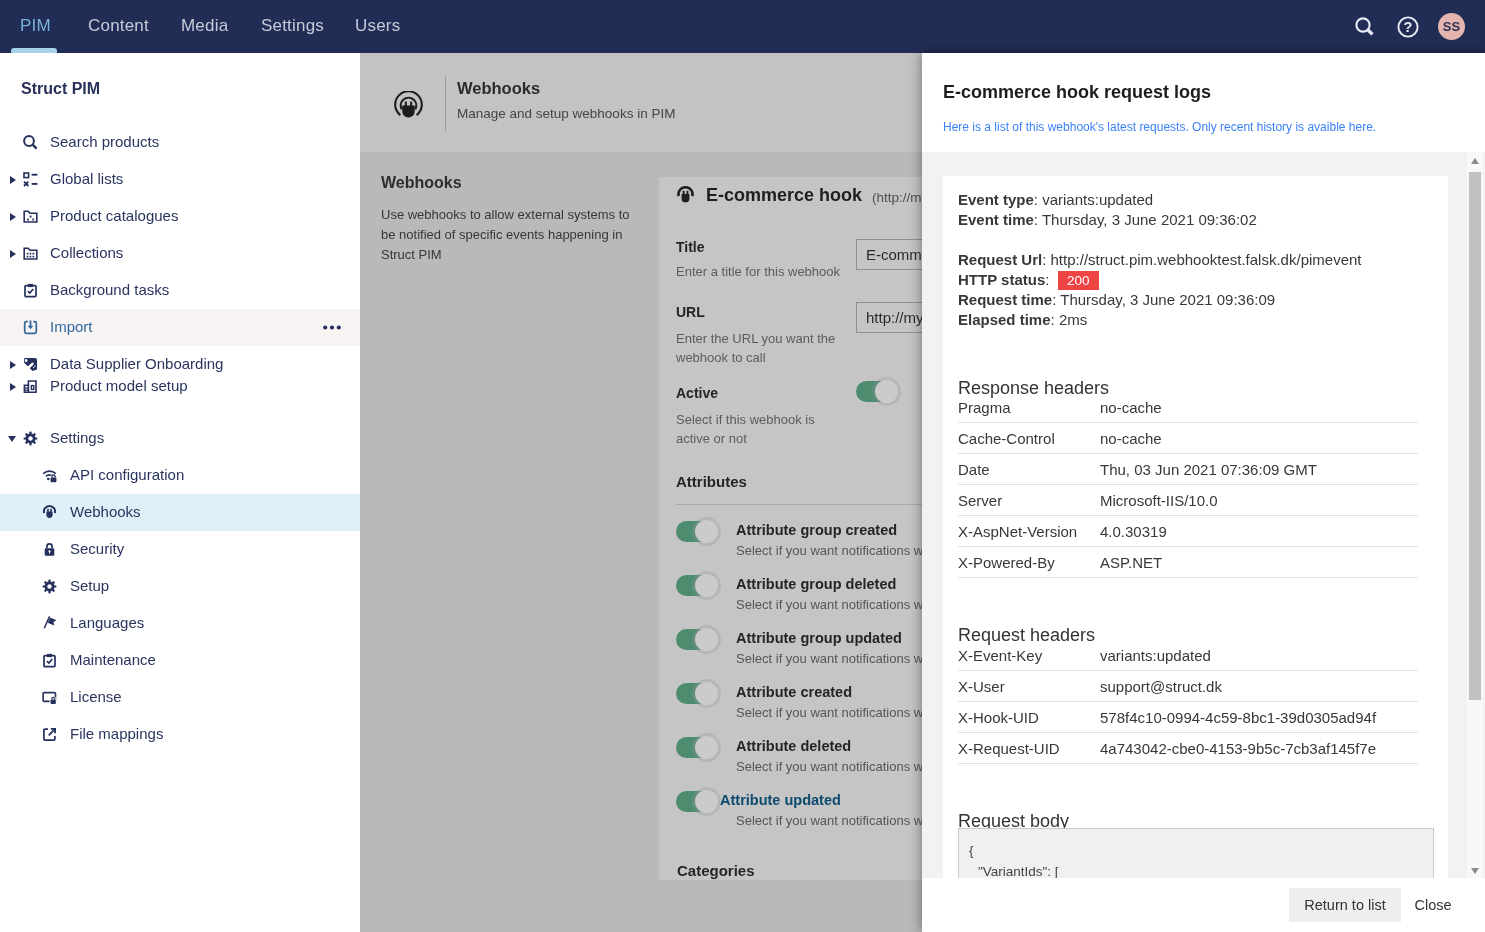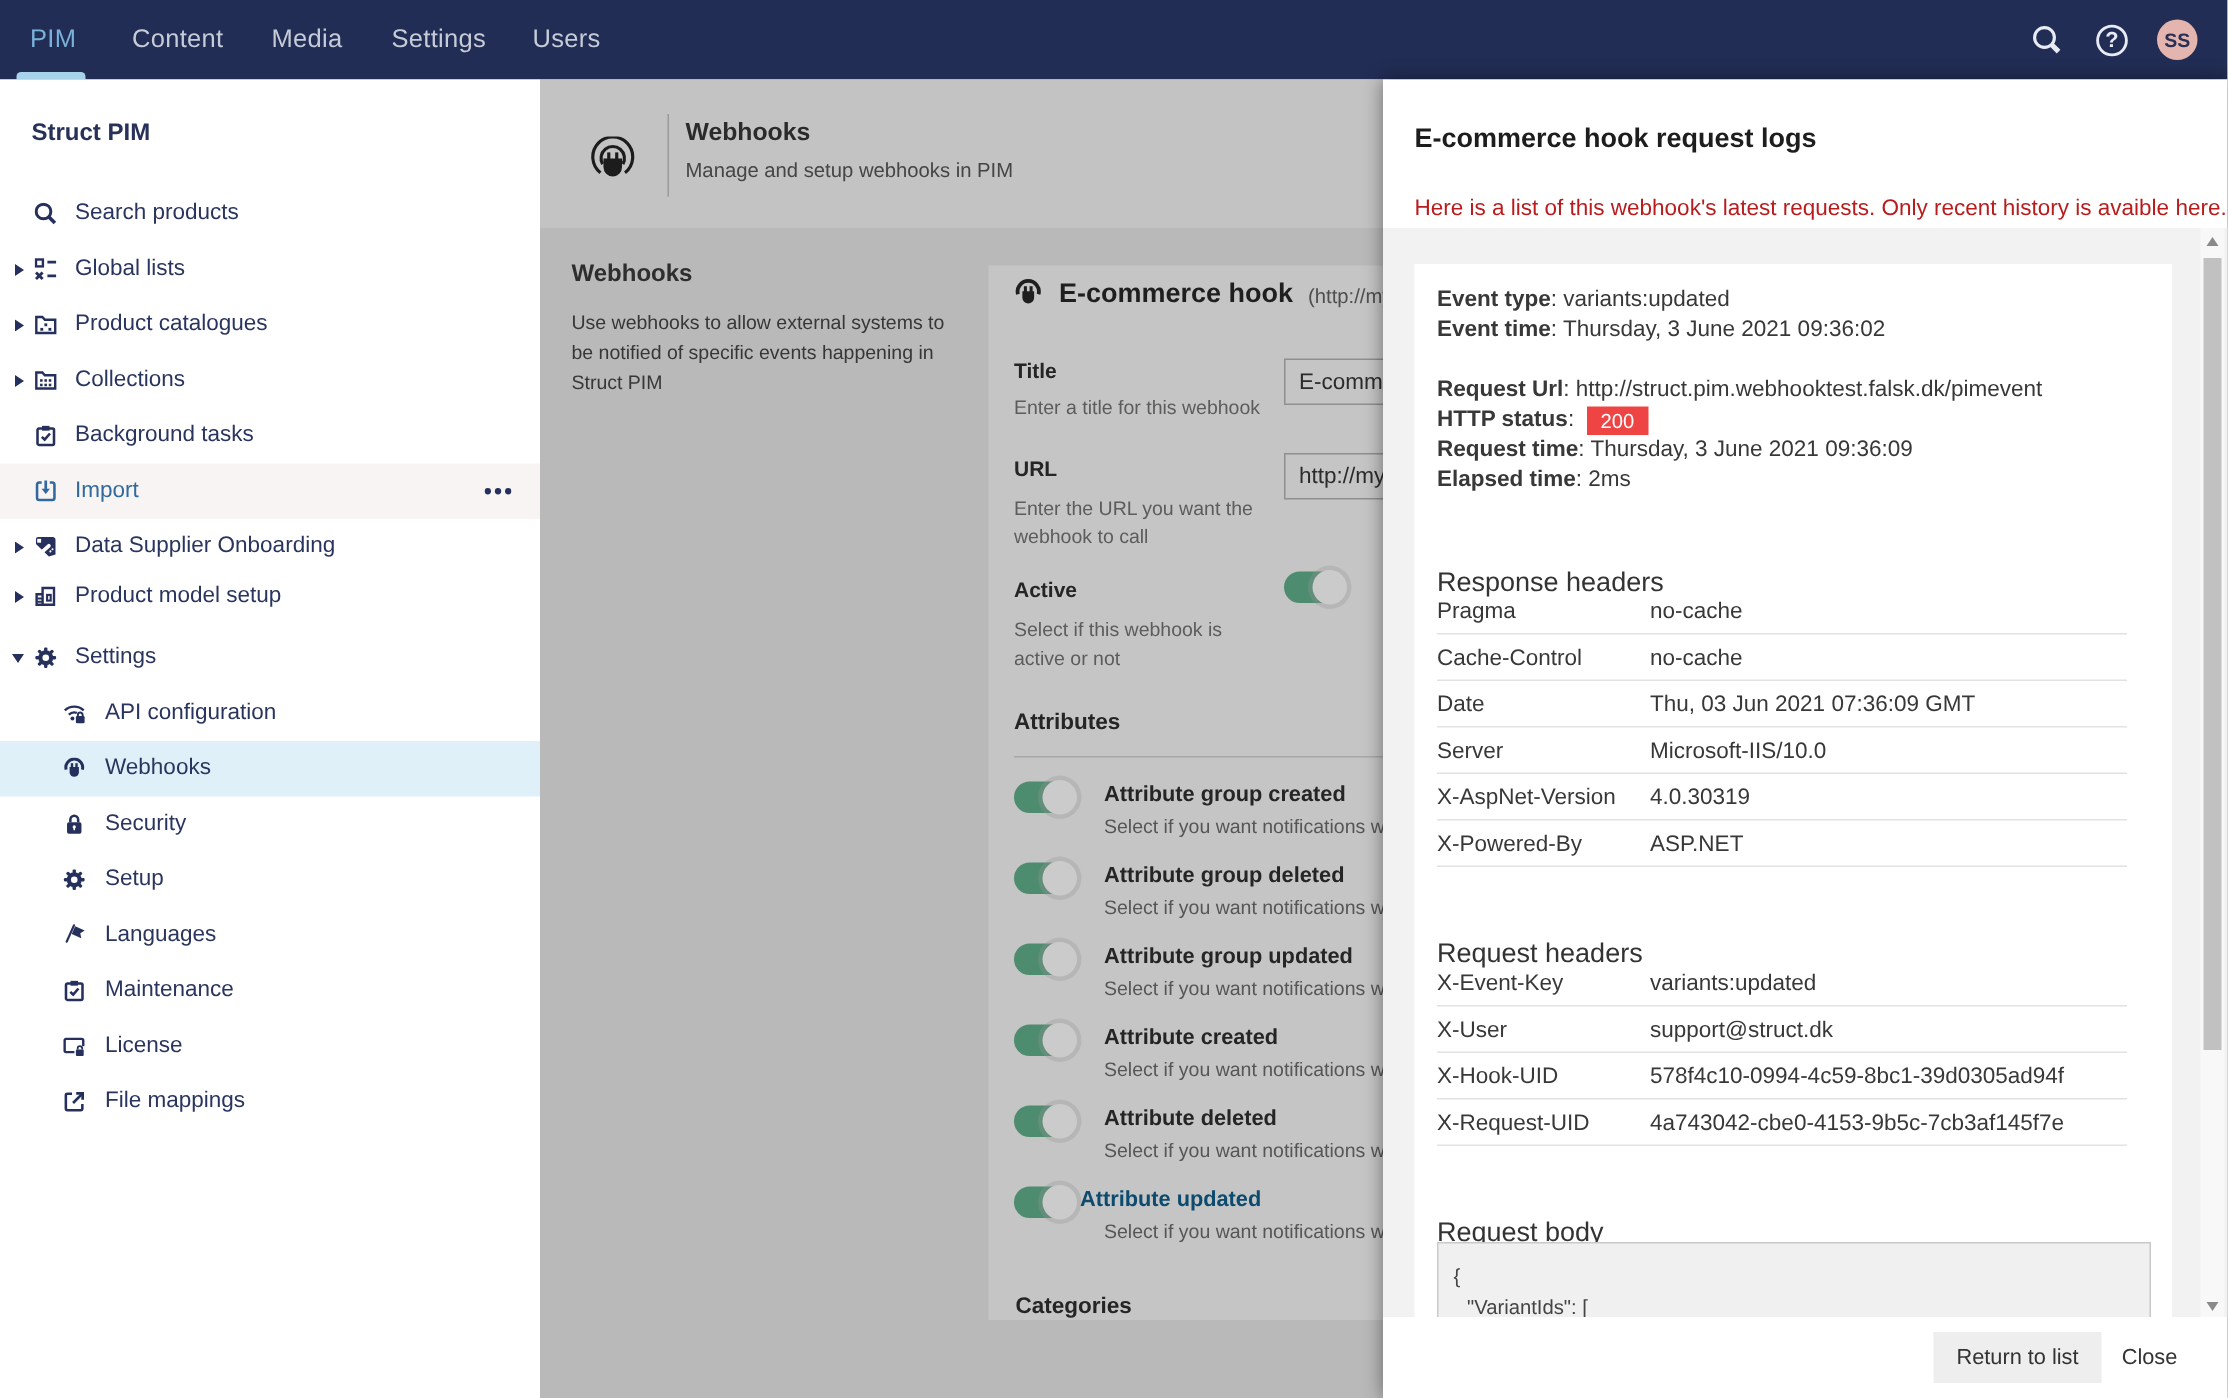--- a/index.html
+++ b/index.html
@@ -155,21 +155,21 @@
         <g transform="rotate(-42 6.5 9.5)">
           <rect x="1.2" y="8.3" width="10.6" height="2.6" rx="1.3" fill="#fff"></rect>
         </g>
         <rect x="1.8" y="2.2" width="2.6" height="2.6" fill="#fff"></rect>
         <circle cx="10.6" cy="10.6" r="0.7" fill="#fff"></circle>
         <circle cx="12" cy="9.2" r="0.7" fill="#fff"></circle>
       </svg>
     <span class="lab">Data Supplier Onboarding</span>
   </div>
 
-  <div class="mrow" style="top:326px;text-align:center;">
+  <div class="mrow" style="top:315px;text-align:center;">
     <svg class="car" width="6" height="8">
         <polygon points="0,0 6,4 0,8" fill="#25305c"></polygon>
       </svg>
     <svg class="ic" width="15" height="15" viewBox="0 0 15 15">
         <g fill="none" stroke="#25305c" stroke-width="1.6">
           <path d="M5.4,13.2 V2 H13 V13.2 H1.4 V6.2 H5.4"></path>
           <rect x="8.4" y="6.6" width="2.4" height="3.8" stroke-width="1.4"></rect>
           <line x1="1.8" y1="9" x2="5" y2="9" stroke-width="1.3"></line>
           <line x1="1.8" y1="11.2" x2="5" y2="11.2" stroke-width="1.3"></line>
         </g>
@@ -366,21 +366,21 @@
     <div class="tog abs" style="left:17px;top:614px;"></div>
     <div class="abs" style="left:61px;top:615px;font-size:14.5px;font-weight:700;color:#0c4a6e;">Attribute updated</div>
     <div class="abs" style="left:77px;top:636px;font-size:13px;color:#565656;white-space:nowrap;">Select if you want notifications when attributes are updated</div>
 
     <div class="abs" style="left:18px;top:685px;font-size:15px;font-weight:700;color:#252525;">Categories</div>
   </div>
 </div>
 
 <div id="panel">
   <div class="abs" style="left:21px;top:29px;font-size:18px;font-weight:700;color:#1d1d1d;">E-commerce hook request logs</div>
-  <div class="abs" style="left:21px;top:77px;font-size:15px;color:#b91c1c;">Here is a list of this webhook's latest requests. Only recent history is avaible here.</div>
+  <div class="abs" style="left:21px;top:67px;font-size:12px;color:#3b82f6;">Here is a list of this webhook's latest requests. Only recent history is avaible here.</div>
 
   <div id="pscroll">
     <div id="pcard">
       <div class="abs" style="left:15px;top:14px;font-size:15px;line-height:20px;color:#383838;">
         <div><b>Event type</b>: variants:updated</div>
         <div><b>Event time</b>: Thursday, 3 June 2021 09:36:02</div>
         <div>&nbsp;</div>
         <div><b>Request Url</b>: http://struct.pim.webhooktest.falsk.dk/pimevent</div>
         <div><b>HTTP status</b>:</div>
         <div><b>Request time</b>: Thursday, 3 June 2021 09:36:09</div>

